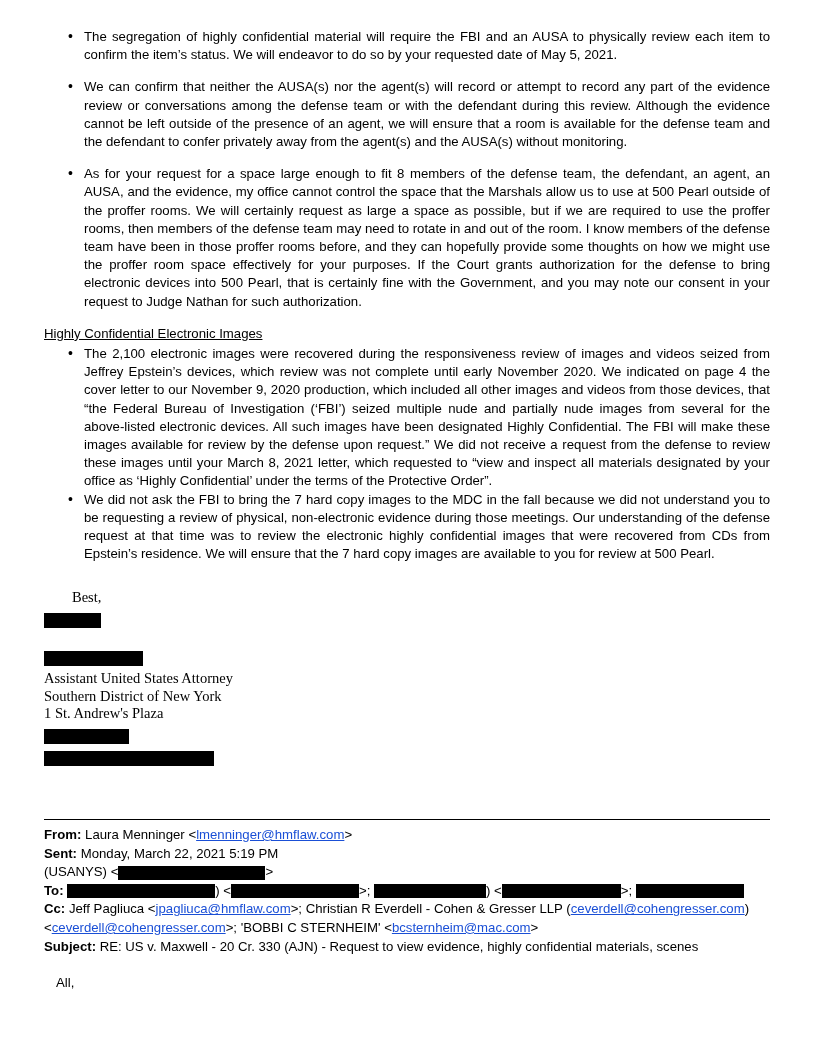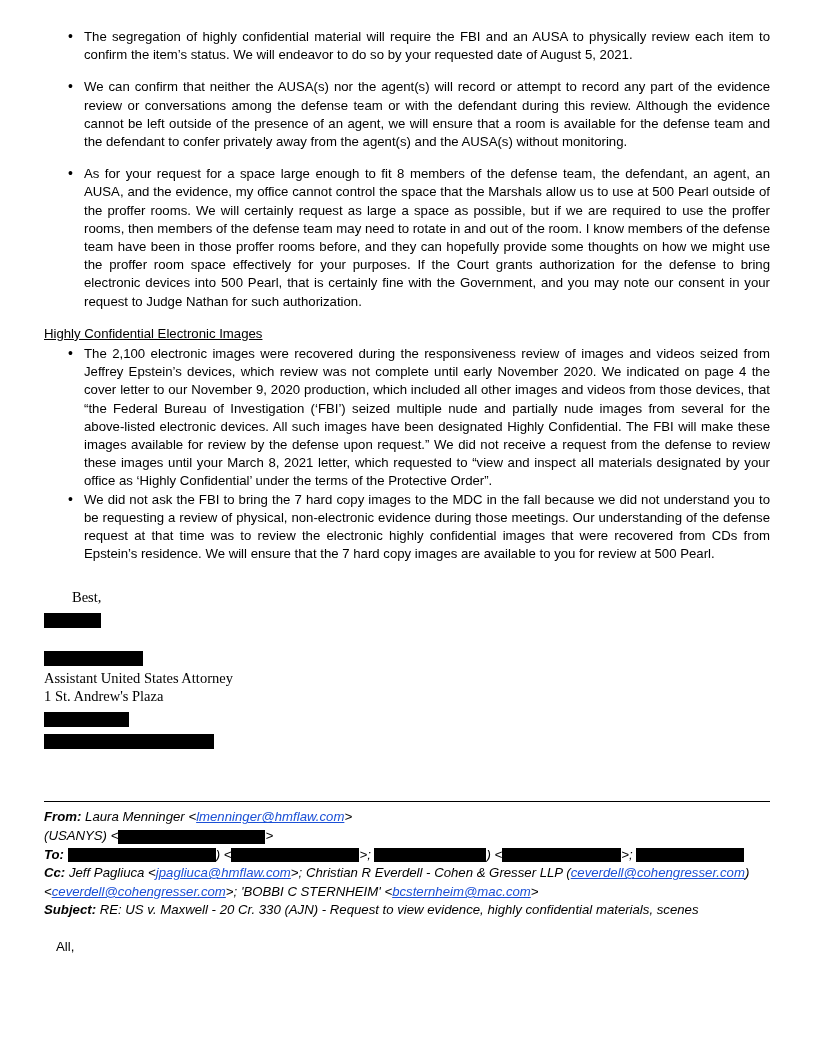--- a/index.html
+++ b/index.html
@@ -71,21 +71,20 @@
     margin-top: 4px;
   }
   .divider {
     border-top: 1px solid #000000;
     margin: 52px 0 6px 0;
     width: 100%;
   }
   .hdr {
     font-size: 13.2px;
     line-height: 18.6px;
-    font-style: italic;
   }
   .hdr b { font-weight: bold; }
   .lnk {
     color: #1a4fd6;
     text-decoration: underline;
   }
   .hdr-row {
     display: block;
   }
   .all-line {
@@ -94,21 +93,21 @@
     margin-top: 18px;
     margin-left: 12px;
   }
 </style>
 </head>
 <body>
 
 <div class="page">
 
   <ul class="bullet-list">
-    <li>The segregation of highly confidential material will require the FBI and an AUSA to physically review each item to confirm the item’s status.  We will endeavor to do so by your requested date of August 5, 2021.</li>
+    <li>The segregation of highly confidential material will require the FBI and an AUSA to physically review each item to confirm the item’s status.  We will endeavor to do so by your requested date of May 5, 2021.</li>
     <li>We can confirm that neither the AUSA(s) nor the agent(s) will record or attempt to record any part of the evidence review or conversations among the defense team or with the defendant during this review.  Although the evidence cannot be left outside of the presence of an agent, we will ensure that a room is available for the defense team and the defendant to confer privately away from the agent(s) and the AUSA(s) without monitoring.</li>
     <li>As for your request for a space large enough to fit 8 members of the defense team, the defendant, an agent, an AUSA, and the evidence, my office cannot control the space that the Marshals allow us to use at 500 Pearl outside of the proffer rooms.  We will certainly request as large a space as possible, but if we are required to use the proffer rooms, then members of the defense team may need to rotate in and out of the room.  I know members of the defense team have been in those proffer rooms before, and they can hopefully provide some thoughts on how we might use the proffer room space effectively for your purposes.  If the Court grants authorization for the defense to bring electronic devices into 500 Pearl, that is certainly fine with the Government, and you may note our consent in your request to Judge Nathan for such authorization.</li>
   </ul>
 
   <div class="section-head">Highly Confidential Electronic Images</div>
 
   <ul class="bullet-list tight">
     <li>The 2,100 electronic images were recovered during the responsiveness review of images and videos seized from Jeffrey Epstein’s devices, which review was not complete until early November 2020.  We indicated on page 4 the cover letter to our November 9, 2020 production, which included all other images and videos from those devices, that “the Federal Bureau of Investigation (‘FBI’) seized multiple nude and partially nude images from several for the above-listed electronic devices.  All such images have been designated Highly Confidential.  The FBI will make these images available for review by the defense upon request.”  We did not receive a request from the defense to review these images until your March 8, 2021 letter, which requested to “view and inspect all materials designated by your office as ‘Highly Confidential’ under the terms of the Protective Order”.</li>
     <li>We did not ask the FBI to bring the 7 hard copy images to the MDC in the fall because we did not understand you to be requesting a review of physical, non-electronic evidence during those meetings.  Our understanding of the defense request at that time was to review the electronic highly confidential images that were recovered from CDs from Epstein’s residence.  We will ensure that the 7 hard copy images are available to you for review at 500 Pearl.</li>
   </ul>
@@ -120,39 +119,44 @@
   </div>
 
   <div style="height:20px;"></div>
 
   <div>
     <span class="redact" style="width:99px;height:15px;"></span>
   </div>
 
   <div class="sig-block">
     <div>Assistant United States Attorney</div>
+    <div>Southern District of New York</div>
     <div>1 St. Andrew's Plaza</div>
   </div>
 
   <div style="margin-top:4px;">
     <span class="redact" style="width:85px;height:15px;"></span>
   </div>
   <div style="margin-top:4px;">
     <span class="redact" style="width:170px;height:15px;"></span>
   </div>
 
   <div class="divider"></div>
 
   <div class="hdr">
 
     <div class="hdr-row">
       <b>From:</b>
       <span>Laura Menninger &lt;</span><a class="lnk" href="#">lmenninger@hmflaw.com</a><span>&gt;</span>
     </div>
 
+    <div class="hdr-row">
+      <b>Sent:</b>
+      <span>Monday, March 22, 2021 5:19 PM</span>
+    </div>
 
     <div class="hdr-row">
       <span>(USANYS) &lt;</span><span class="redact" style="width:147px;height:14px;"></span><span>&gt;</span>
     </div>
 
     <div class="hdr-row">
       <b>To:</b>
       <span class="redact" style="width:148px;height:14px;"></span><span>) &lt;</span><span class="redact" style="width:128px;height:14px;"></span><span>&gt;; </span><span class="redact" style="width:112px;height:14px;"></span><span>) &lt;</span><span class="redact" style="width:119px;height:14px;"></span><span>&gt;; </span><span class="redact" style="width:108px;height:14px;"></span>
     </div>
 

